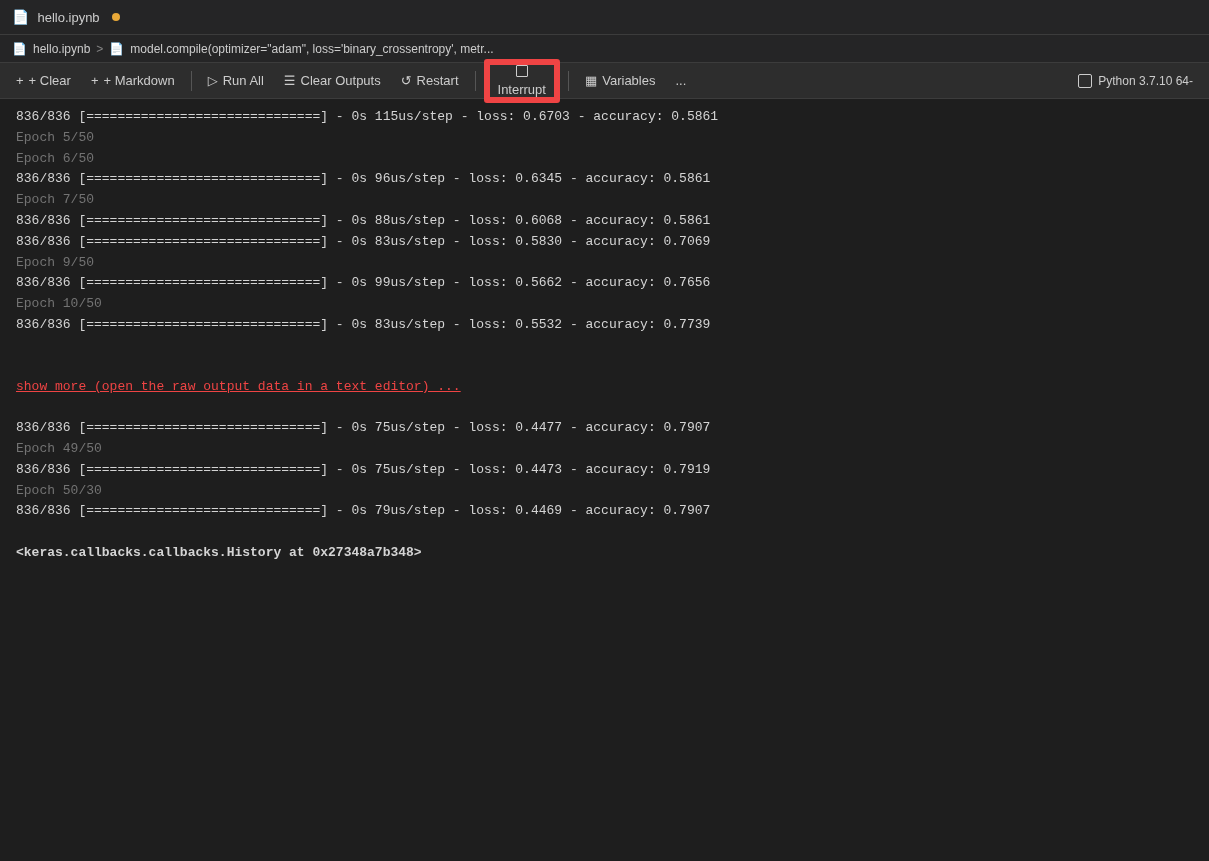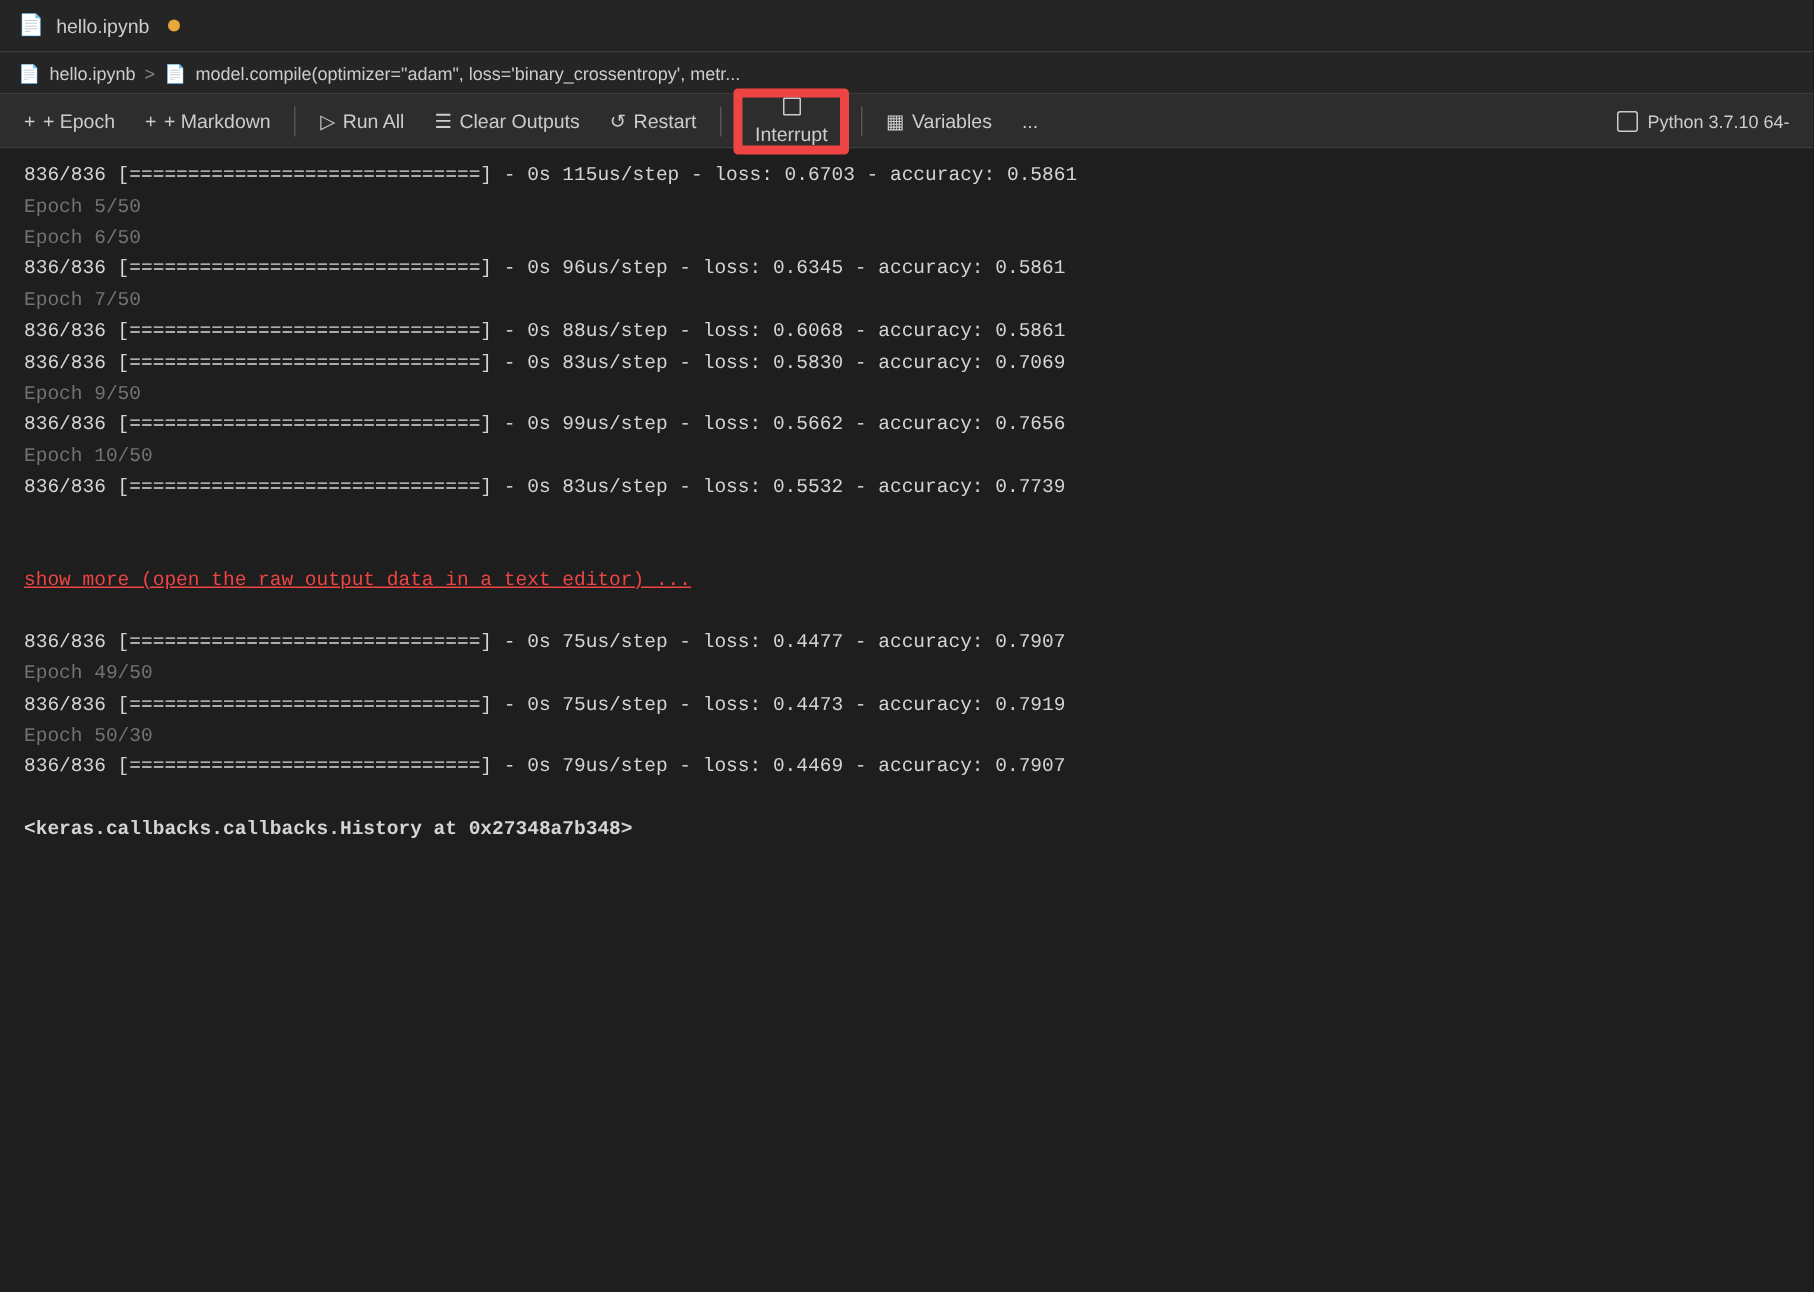--- a/index.html
+++ b/index.html
@@ -175,21 +175,21 @@
   <span>📄</span>
   <span>hello.ipynb</span>
   <span class="breadcrumb-sep">&gt;</span>
   <span>📄</span>
   <span>model.compile(optimizer="adam", loss='binary_crossentropy', metr...</span>
 </div>
 
 <div class="toolbar">
   <button class="toolbar-btn">
     <span>+</span>
-    <span>+ Epoch</span>
+    <span>+ Clear</span>
   </button>
   <button class="toolbar-btn">
     <span>+</span>
     <span>+ Markdown</span>
   </button>
   <div class="toolbar-separator"></div>
   <button class="toolbar-btn">
     <span>▷</span>
     <span>Run All</span>
   </button>

